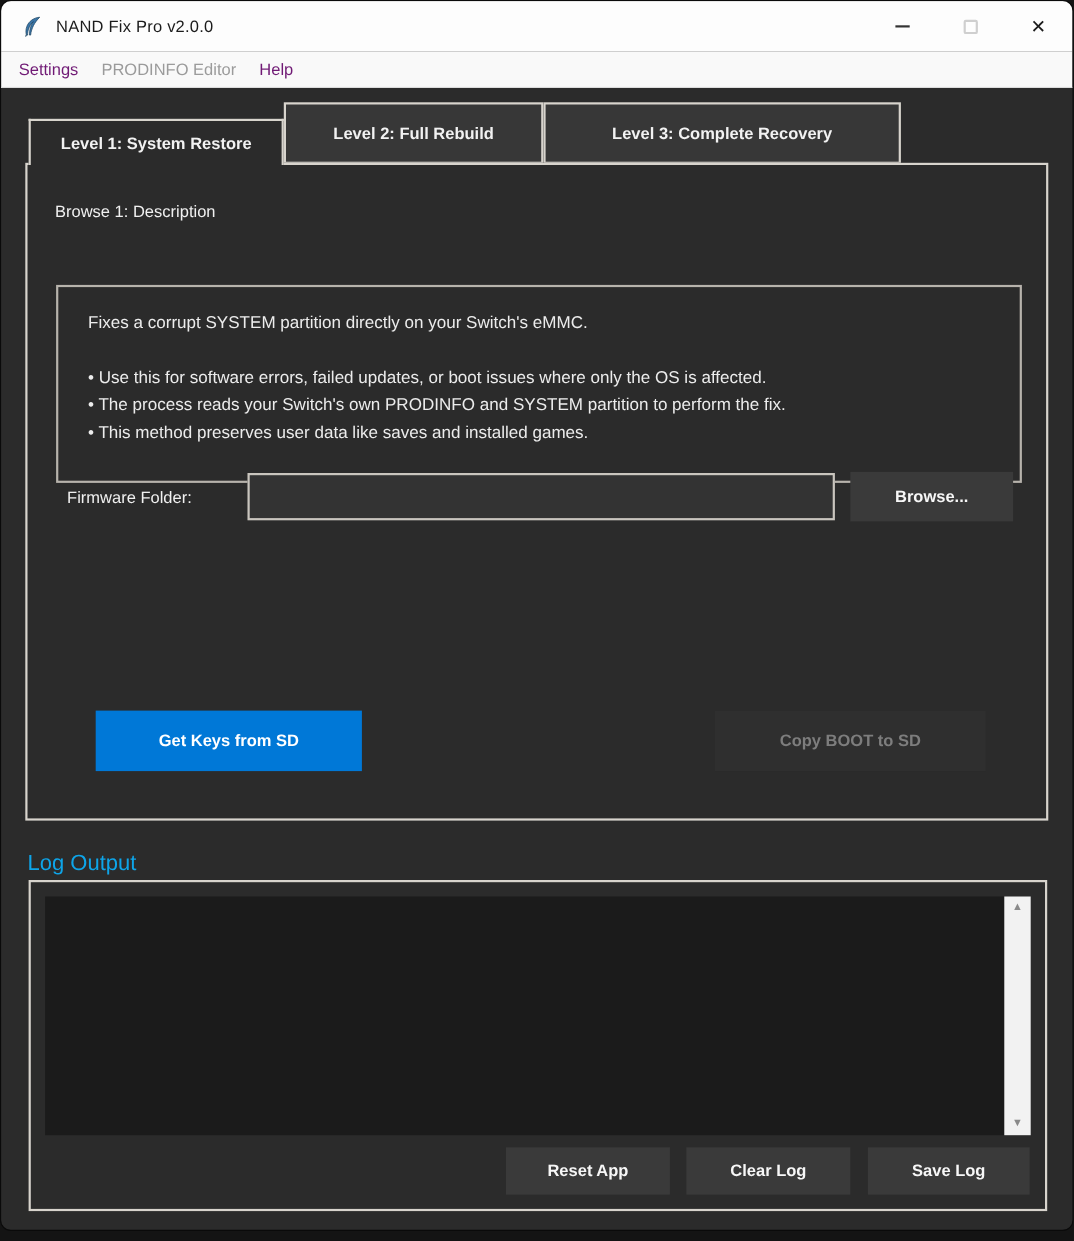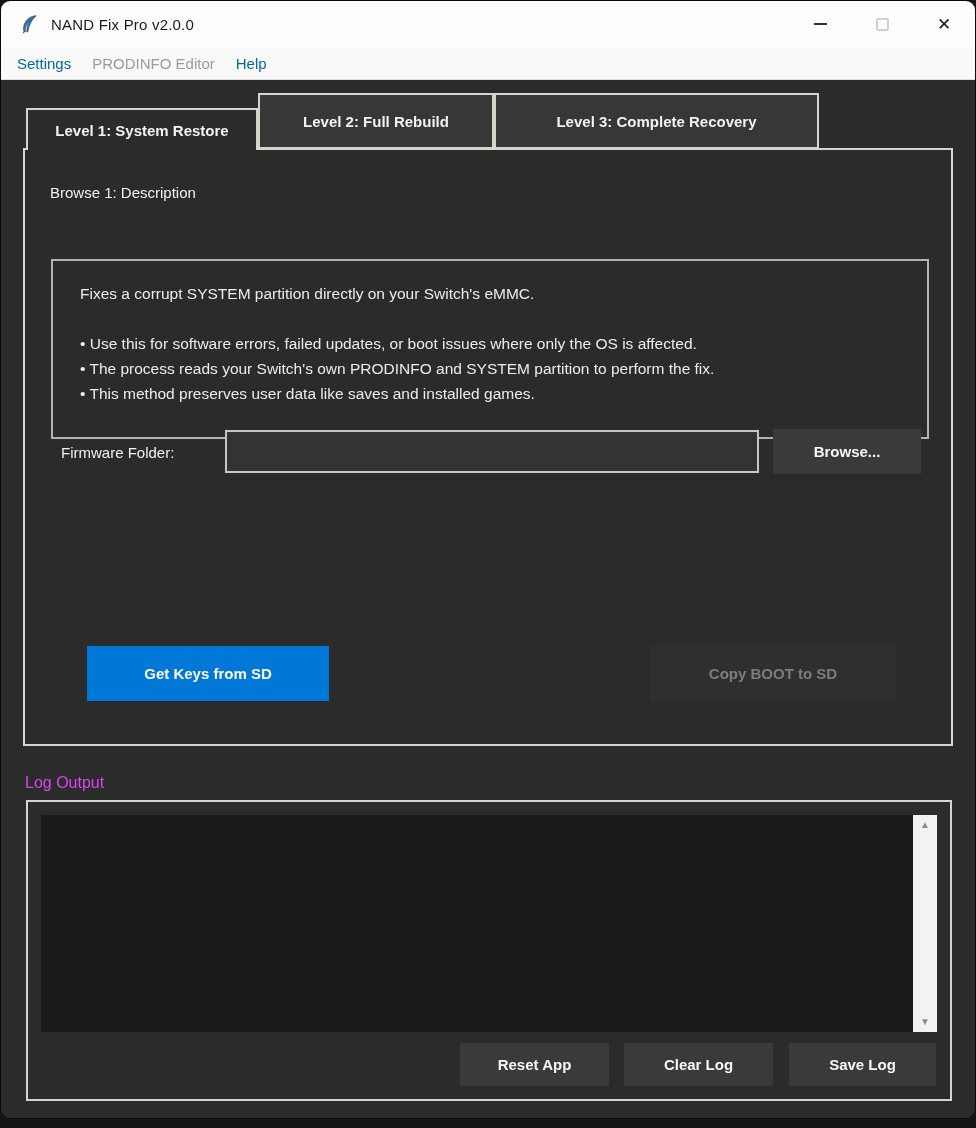--- a/index.html
+++ b/index.html
@@ -25,21 +25,21 @@
   .min-glyph { display:block; width:13px; border-top:2px solid #333; }
   .max-glyph { display:block; width:13px; height:13px; border:2px solid #cfcfcf; border-radius:2px; }
   .close-glyph { font-size:17px; color:#1b1b1b; line-height:1; }
 
   
   .menubar {
     position:absolute; left:0; top:46px; right:0; height:33px;
     background:#f9f9f9; border-bottom:1px solid #dcdcdc;
     display:flex; align-items:center; padding-left:6px; font-size:15px;
   }
-  .menu-item { padding:0 10px; color:#0369a1; cursor:pointer; }
+  .menu-item { padding:0 10px; color:#701a75; cursor:pointer; }
   .menu-item.disabled { color:#9b9b9b; cursor:default; padding:0 11px; }
 
   
   .tab { position:absolute; display:flex; align-items:center; justify-content:center;
          font-weight:bold; font-size:15px; color:#f2f2f2; cursor:pointer; }
   .tab-inactive { background:#373737; border:2px solid #d8d4cd; top:92px; height:56px; z-index:1; }
   .tab-selected { background:#2b2b2b; border:2px solid #d8d4cd; border-bottom:none;
                   top:107px; height:42px; z-index:3; }
   .tab1 { left:25px;  width:232px; }
   .tab2 { left:257px; width:236px; }
@@ -72,21 +72,21 @@
     border:none; cursor:pointer; font-family:"Liberation Sans", sans-serif;
   }
   .browse-btn { position:absolute; left:748px; top:279px; width:148px; height:45px;text-align:center; }
 
   .action-btn { position:absolute; top:496px; height:55px; }
   .btn-getkeys { left:62px;  width:242px; background:#0078d7; color:#ffffff; }
   .btn-start   { left:330px; width:272px; background:#2f2f2f; color:#7d7d7d; cursor:default; }
   .btn-copy    { left:625px; width:246px; background:#2f2f2f; color:#7d7d7d; cursor:default; }
 
   
-  .log-title { position:absolute; left:24px; top:773px; font-size:16px; color:#d946ef; }
+  .log-title { position:absolute; left:24px; top:773px; font-size:20px; color:#0ea5e9; }
   .log-frame {
     position:absolute; left:25px; top:799px; width:926px; height:301px;
     border:2px solid #d8d4cd; background:#2b2b2b;
   }
   .log-text {
     position:absolute; left:13px; top:13px; width:872px; height:217px;
     background:#1b1b1b; color:#e6e6e6; font-size:14px; overflow:hidden; white-space:pre-wrap;
   }
   .log-scrollbar {
     position:absolute; left:885px; top:13px; width:24px; height:217px;

